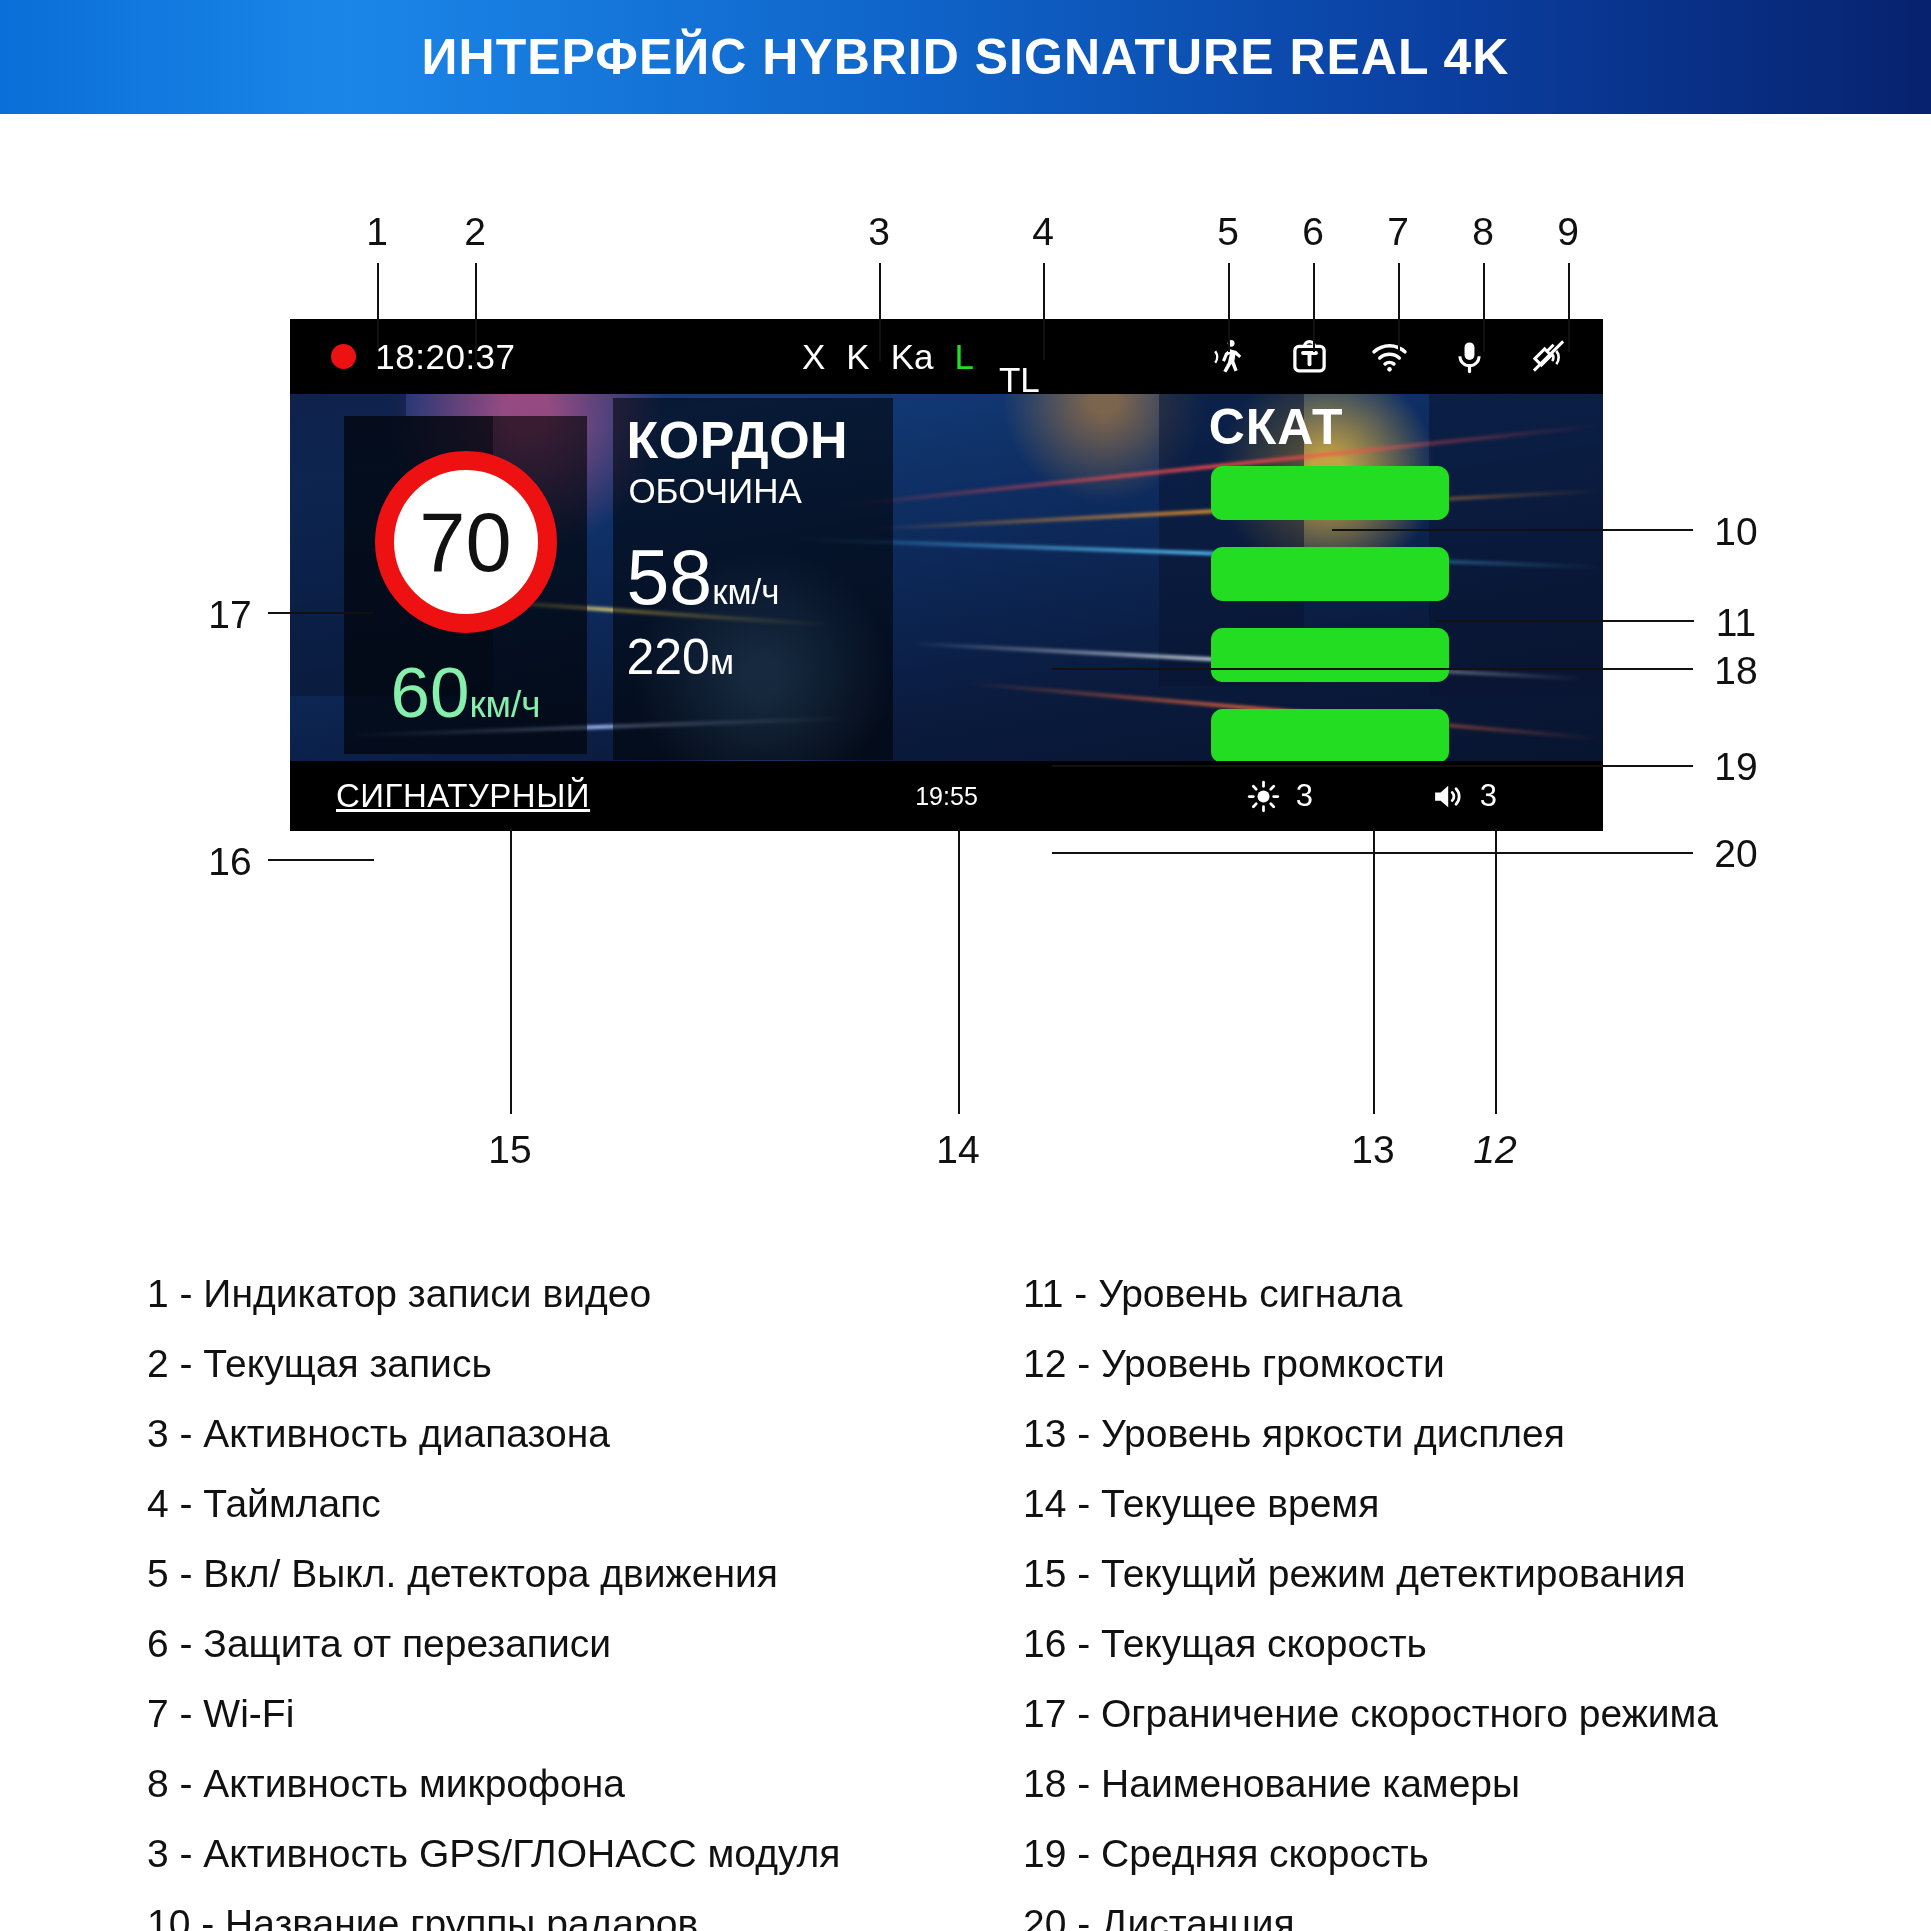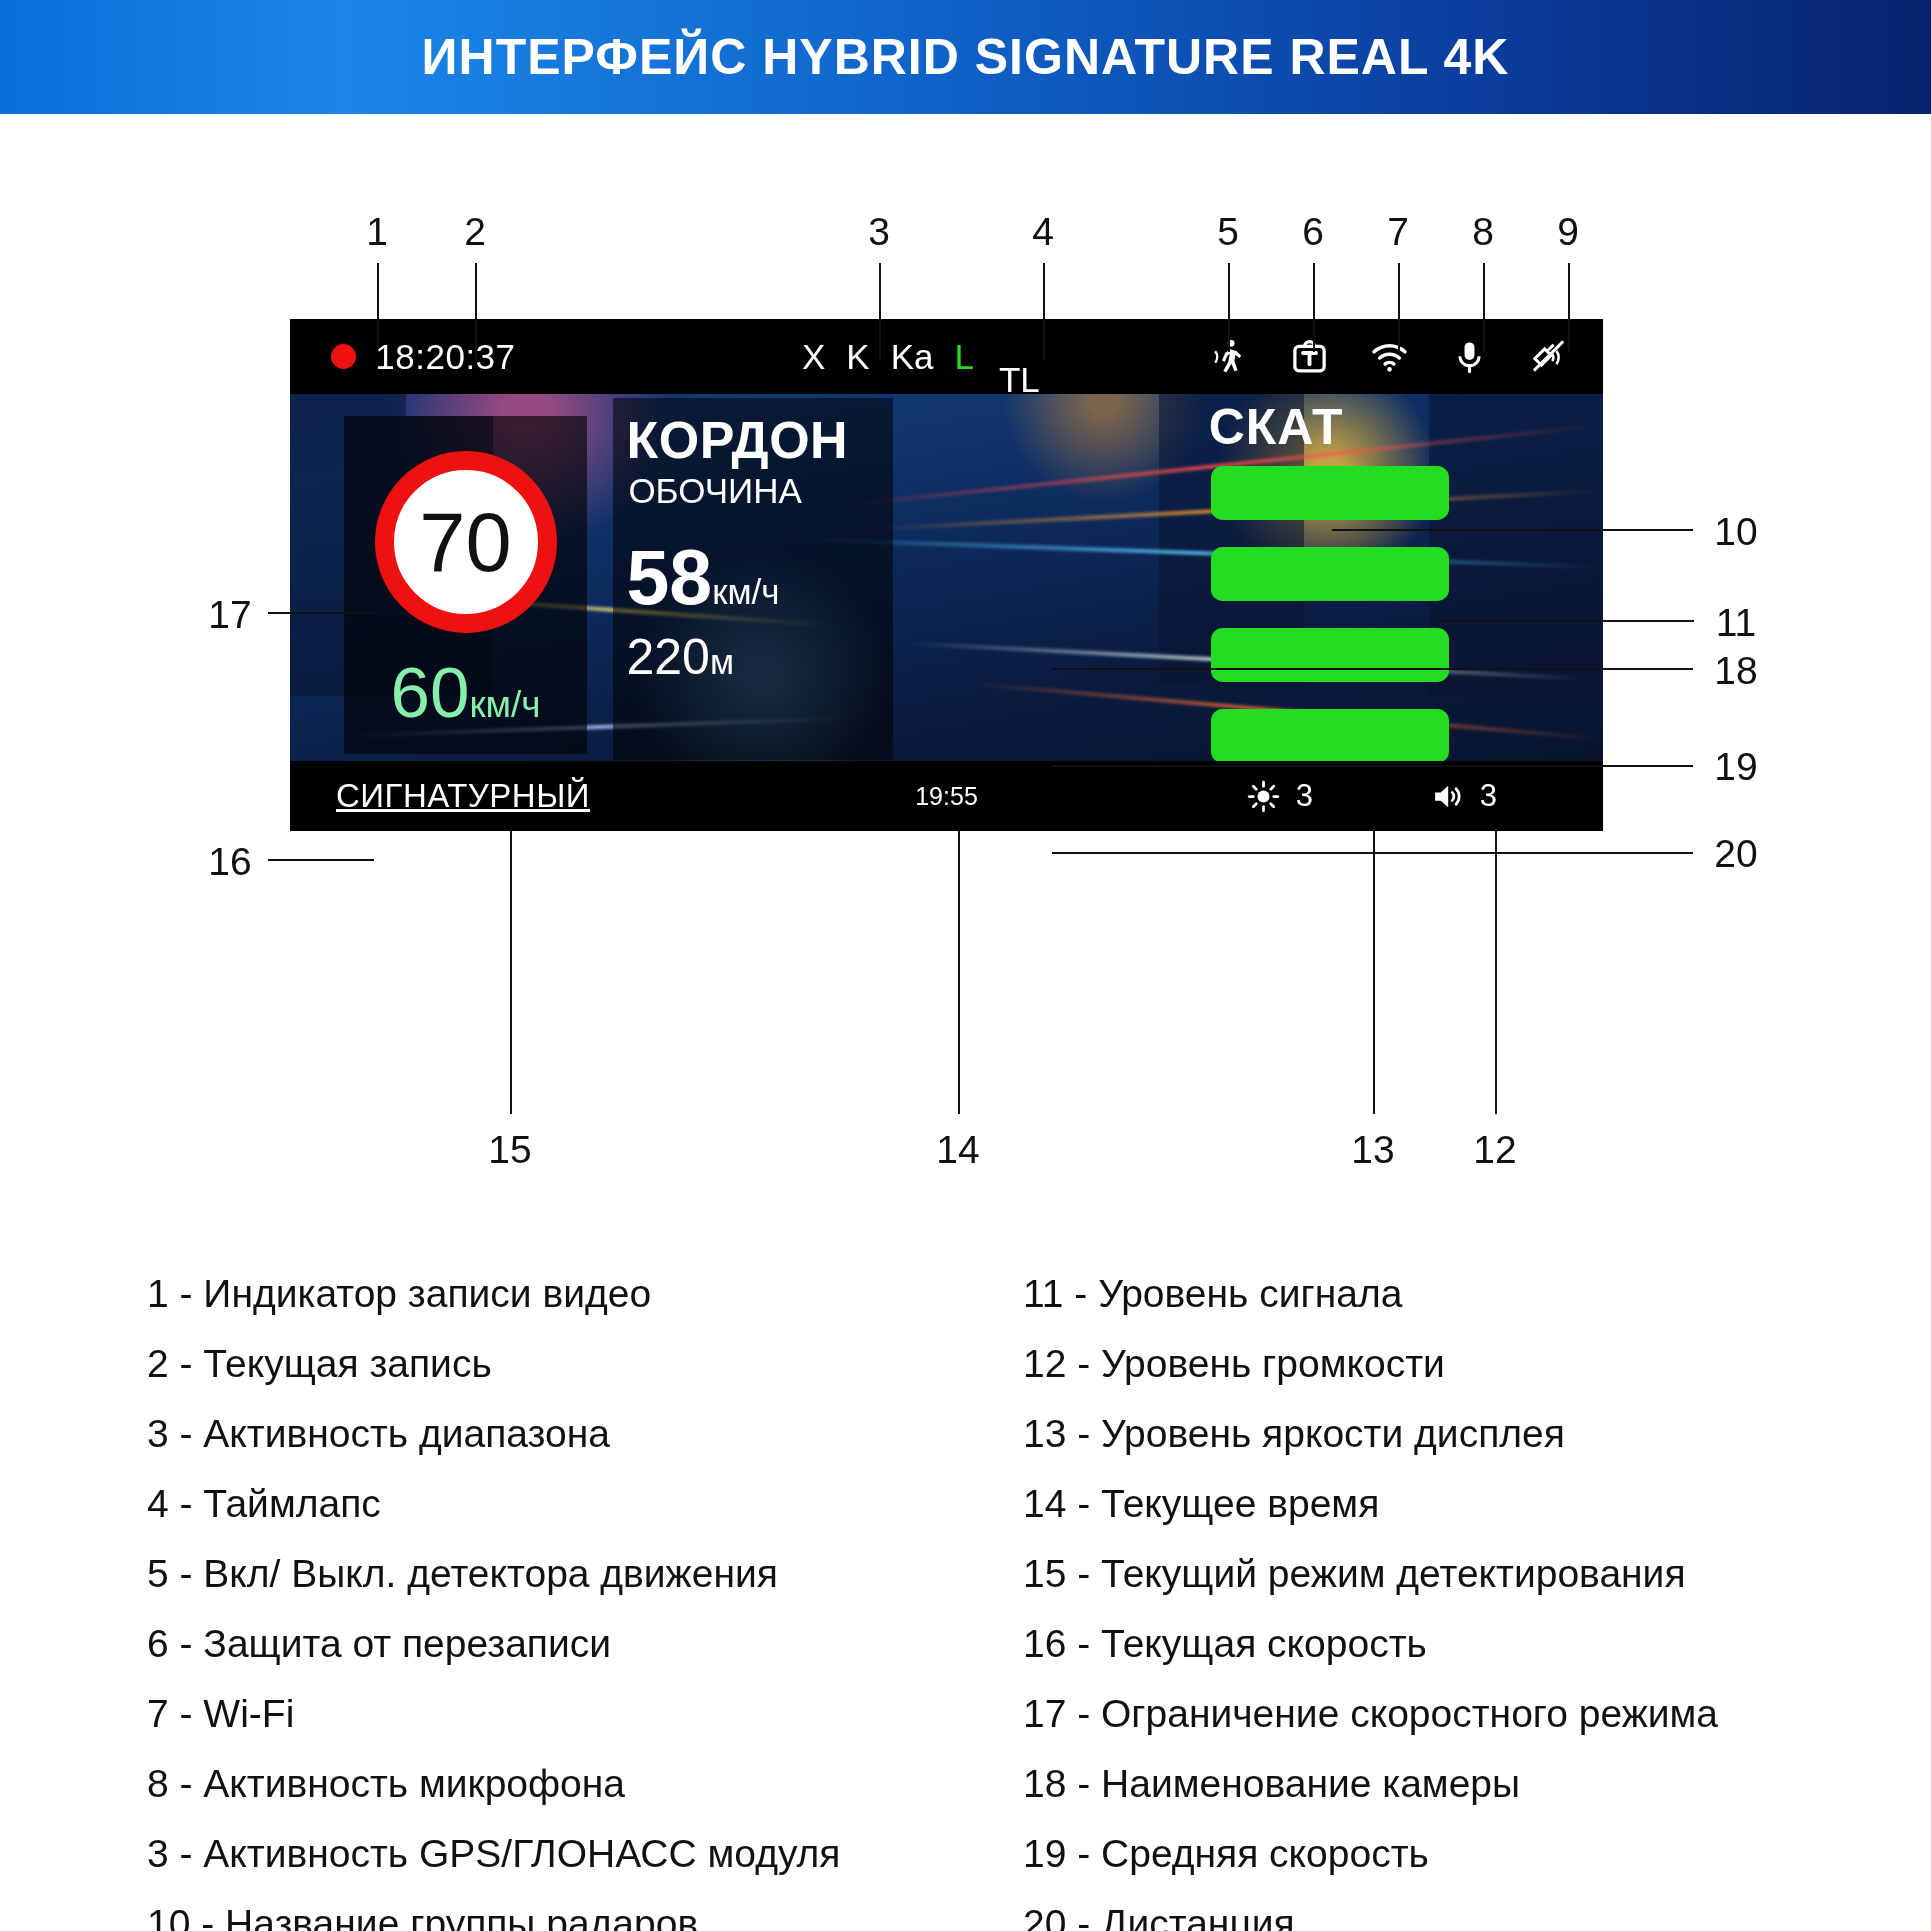--- a/index.html
+++ b/index.html
@@ -128,21 +128,21 @@
   }
   .cam-name {
     position: absolute; left: 13.5px; top: 11.6px;
     color: #ffffff; font-size: 52px; font-weight: bold; letter-spacing: 0.5px;
   }
   .cam-sub {
     position: absolute; left: 15.4px; top: 73px;
     color: #ffffff; font-size: 35px;
   }
   .cam-speed { position: absolute; left: 13.5px; top: 135px; color: #ffffff; white-space: nowrap; }
-  .cam-speed .n { font-size: 77px; font-weight: bold; }
+  .cam-speed .n { font-size: 77px; }
   .cam-speed .u { font-size: 35px; }
   .cam-dist { position: absolute; left: 13.5px; top: 230px; color: #ffffff; white-space: nowrap; }
   .cam-dist .n { font-size: 50px; margin-top: 16px; }
   .cam-dist .u { font-size: 35px; }
 
   
   .panel-right {
     position: absolute; right: 143px; top: 77px;
     width: 261px; height: 367px;
   }
@@ -387,21 +387,21 @@
 
 <div class="callout-num" style="left:481px; top:1128px;">15</div>
 <div class="lead v" style="left:510px; top:828px; height:286px;"></div>
 
 <div class="callout-num" style="left:929px; top:1128px;">14</div>
 <div class="lead v" style="left:958px; top:828px; height:286px;"></div>
 
 <div class="callout-num" style="left:1344px; top:1128px;">13</div>
 <div class="lead v" style="left:1373px; top:828px; height:286px;"></div>
 
-<div class="callout-num" style="left:1466px; top:1128px;">12</div>
+<div class="callout-num" style="left:1466px; top:1128px;font-style:italic;">12</div>
 <div class="lead v" style="left:1495px; top:828px; height:286px;"></div>
 
 <div class="legend">
   <div class="legend-col left">
     <div class="legend-item">1 - Индикатор записи видео</div>
     <div class="legend-item">2 - Текущая запись</div>
     <div class="legend-item">3 - Активность диапазона</div>
     <div class="legend-item">4 - Таймлапс</div>
     <div class="legend-item">5 - Вкл/ Выкл. детектора движения</div>
     <div class="legend-item">6 - Защита от перезаписи</div>

